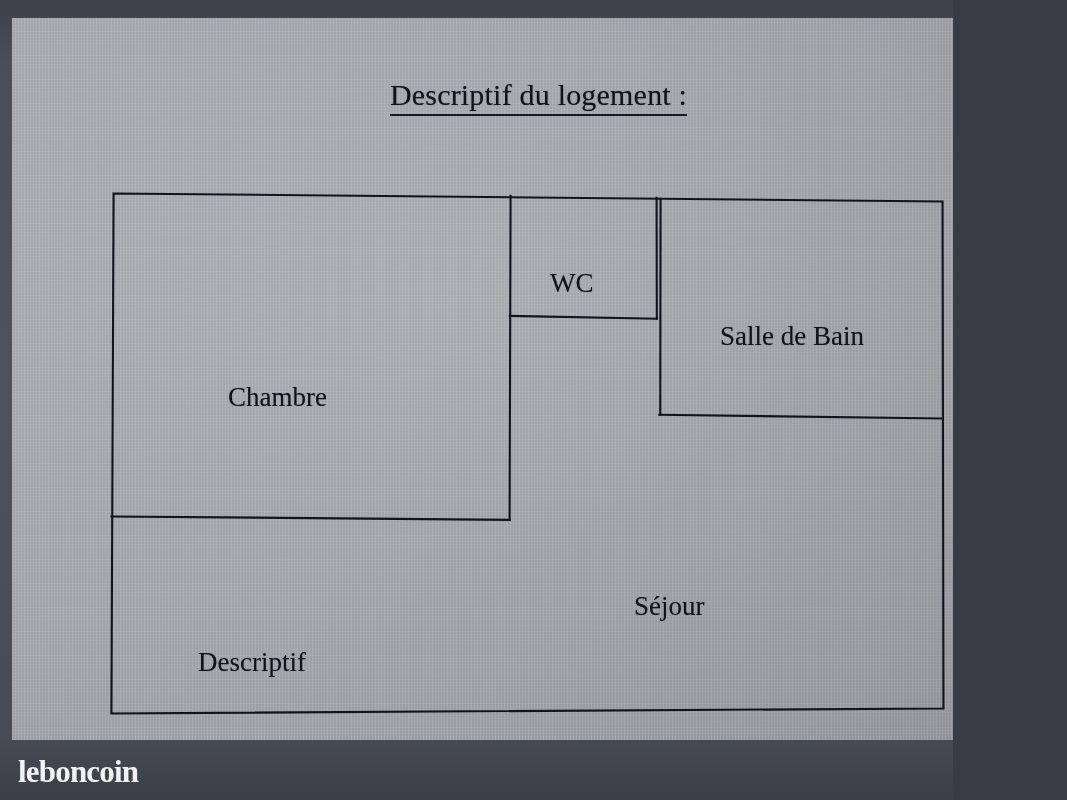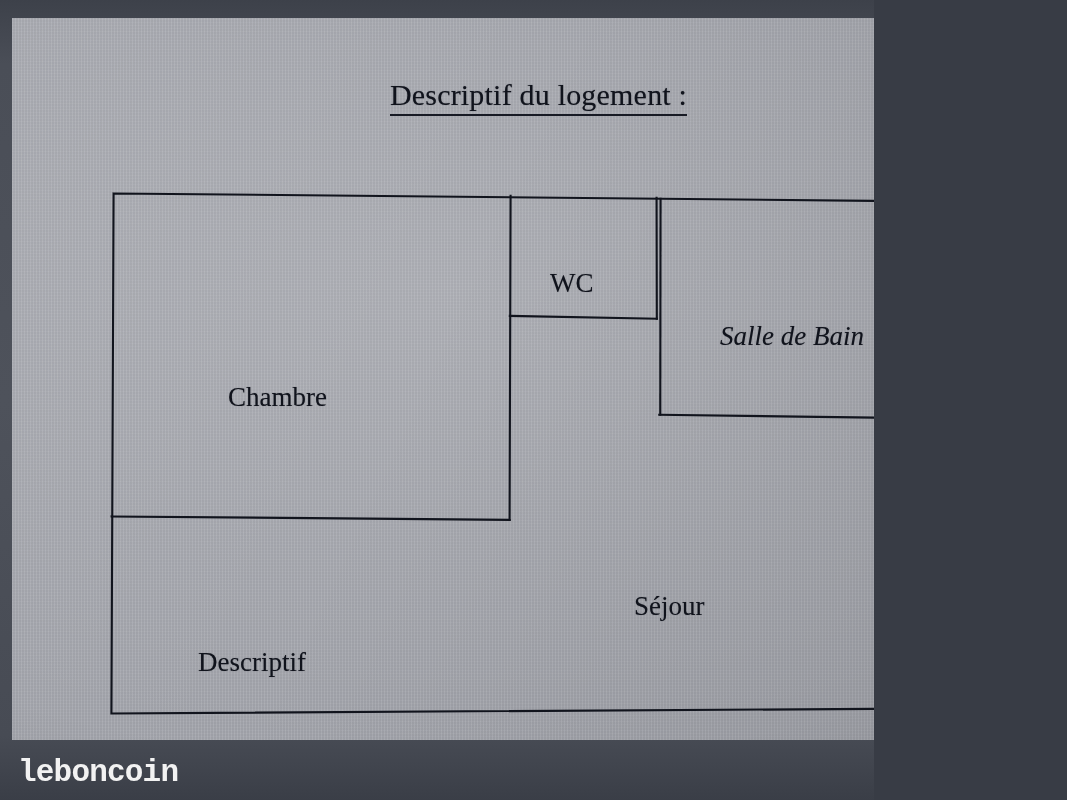--- a/index.html
+++ b/index.html
@@ -7,21 +7,21 @@
 
   html, body {
     width: 1067px;
     height: 800px;
     overflow: hidden;
     background: #383c45;
   }
 
   #photo {
     position: relative;
-    width: 874px;
+    width: 953px;
     height: 800px;
     background: #a16207;
     font-family: "Liberation Serif", "DejaVu Serif", serif;
     overflow: hidden;
   }
 
   
   #bezel {
     position: absolute;
     inset: 0;
@@ -108,32 +108,32 @@
   .room-label {
     position: absolute;
     color: #10131c;
     font-size: 27px;
     white-space: nowrap;
     text-shadow: 0 0 1px rgba(20,22,30,0.35);
     margin-top: 40px;
   }
   #label-chambre   { left: 228px; top: 342px; text-align: center; }
   #label-wc        { left: 550px; top: 228px; }
-  #label-sdb       { left: 720px; top: 281px; font-style: italic; }
+  #label-sdb       { left: 720px; top: 281px; }
   #label-sejour    { left: 634px; top: 551px; text-align: center; }
   #label-kitchen   { left: 198px; top: 607px; }
 
   
   #watermark {
     position: absolute;
     left: 18px;
     bottom: 10px;
     z-index: 6;
     color: #f2f2f2;
-    font-family: Liberation Mono, monospace;
+    font-family: Liberation Serif, serif;
     font-size: 31px;
     font-weight: 700;
     letter-spacing: -0.8px;
   }
 </style>
 </head>
 <body>
 
 <div id="photo">
 

